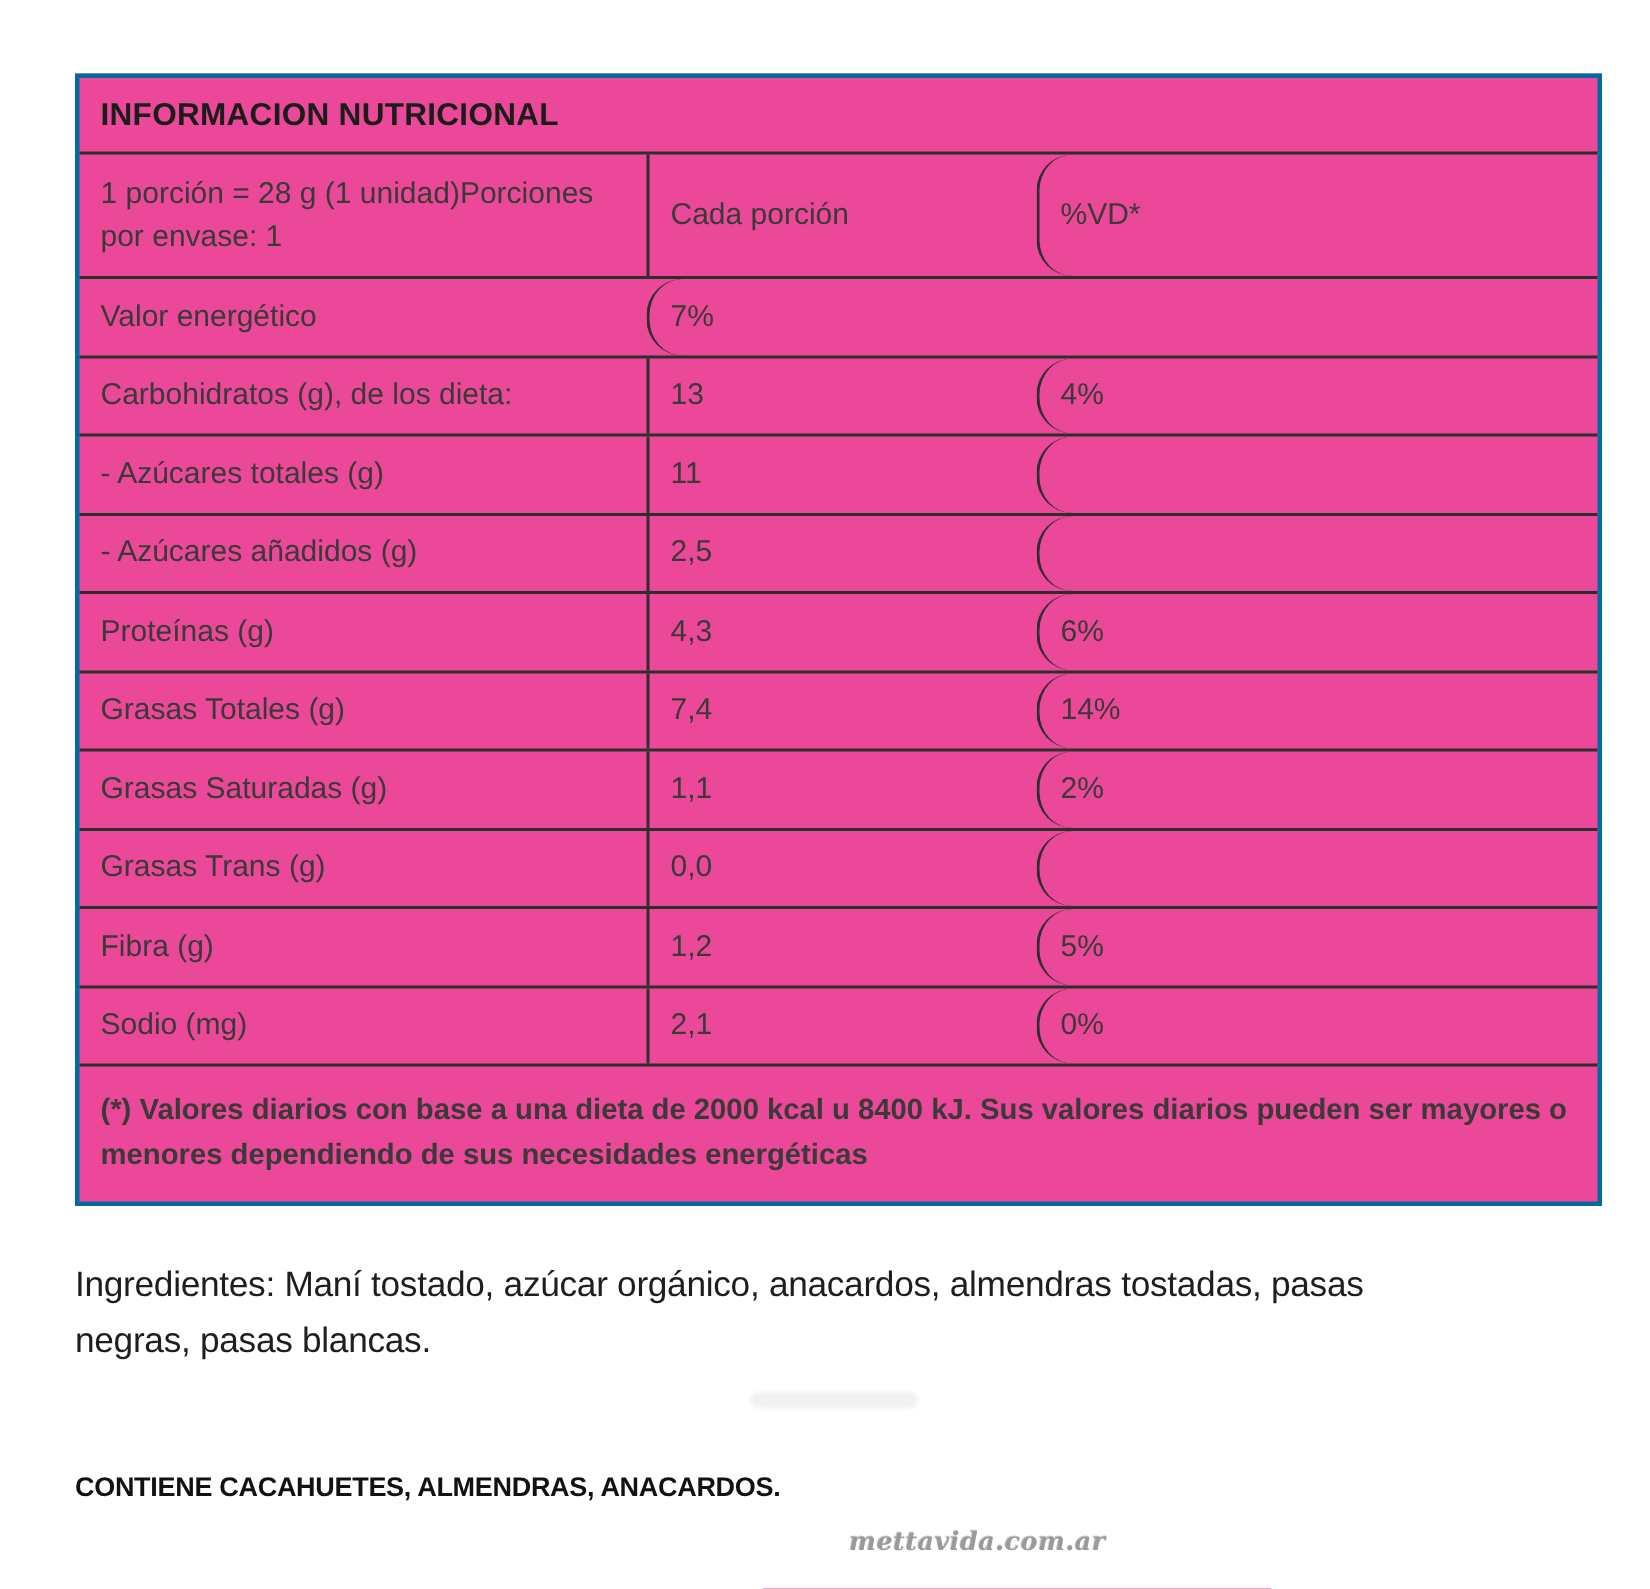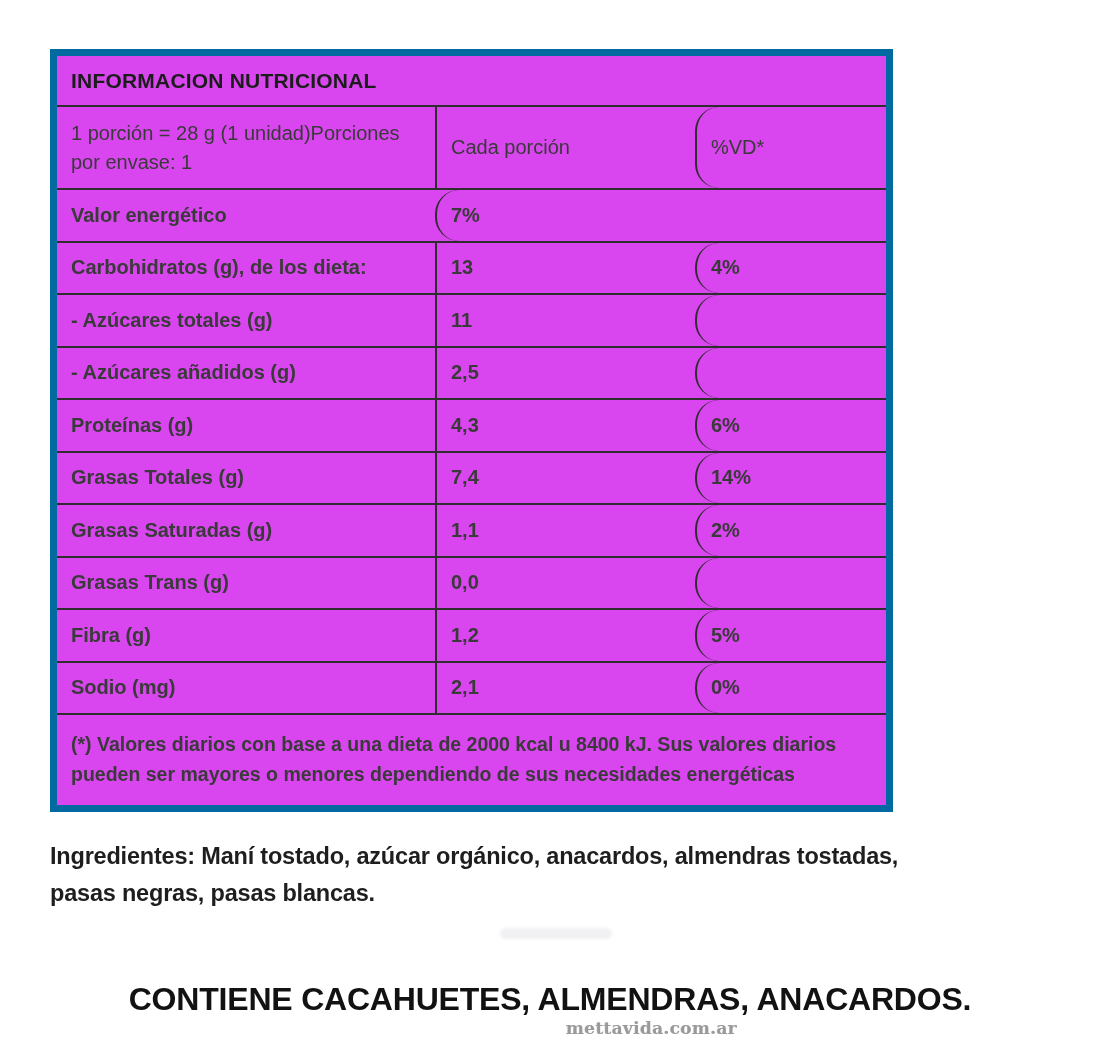--- a/index.html
+++ b/index.html
@@ -11,23 +11,23 @@
     position: relative;
     overflow: hidden;
   }
   .sheet { position: absolute; inset: 0; }
 
   
   .nutri-table {
     position: absolute;
     left: 50px;
     top: 49px;
-    width: 843px;
-    border: 7px solid #0369a1;
-    background: #d946ef;
+    width: 1018px;
+    border: 3px solid #0369a1;
+    background: #ec4899;
   }
   .t-title-row {
     height: 49px;
     display: flex;
     align-items: center;
     padding: 0 14px;
     font-size: 21px;
     font-weight: bold;
     color: #1c1c1c;
     letter-spacing: 0.2px;
@@ -42,69 +42,69 @@
     align-items: center;
     padding: 8px 14px;
     font-size: 20px;
     color: #3a3a3a;
     line-height: 1.45;
   }
   .c1 { width: 378px; }
   .c2 { width: 260px; border-left: 2.5px solid #2e2e2e; }
   .c3 { flex: 1; border-left: 2.5px solid #2e2e2e; border-radius: 24px; }
   .serving-row .cell { min-height: 81px; }
-  .data-row .cell { min-height: 50.5px; font-weight: bold; }
+  .data-row .cell { min-height: 50.5px; }
   .t-footnote {
     border-top: 2.5px solid #2e2e2e;
     padding: 14px 14px 16px 14px;
     font-size: 19.5px;
     line-height: 1.55;
     color: #3a3a3a;
     min-height: 79px;
     font-weight: bold;
   }
 
   
   .ingredients {
     position: absolute;
     left: 50px;
     top: 838px;
     width: 900px;
     font-size: 23.5px;
-    font-weight: bold;
+    font-weight: normal;
     color: #1e1e1e;
     line-height: 1.58;
     letter-spacing: -0.2px;
   }
   .smudge {
     position: absolute;
     left: 500px;
     top: 928px;
     width: 112px;
     height: 11px;
     background: #f1f1f4;
     border-radius: 6px;
     filter: blur(1.5px);
   }
   .allergens {
     position: absolute;
     left: 50px;
     top: 981px;
     width: 1000px;
-    font-size: 32px;
+    font-size: 18px;
     font-weight: bold;
     color: #121212;
     letter-spacing: -0.2px;
-    text-align: center;
   }
   .watermark {
     position: absolute;
     left: 566px;
     top: 1018px;
     font-family: "DejaVu Serif", "Liberation Serif", serif;
+    font-style: italic;
     font-weight: bold;
     font-size: 17px;
     color: #9a9a9a;
     text-shadow: 1px 1px 0 #ffffff, -0.5px -0.5px 0 #c9c9c9;
     letter-spacing: 0.3px;
   }
 </style>
 </head>
 <body>
 

